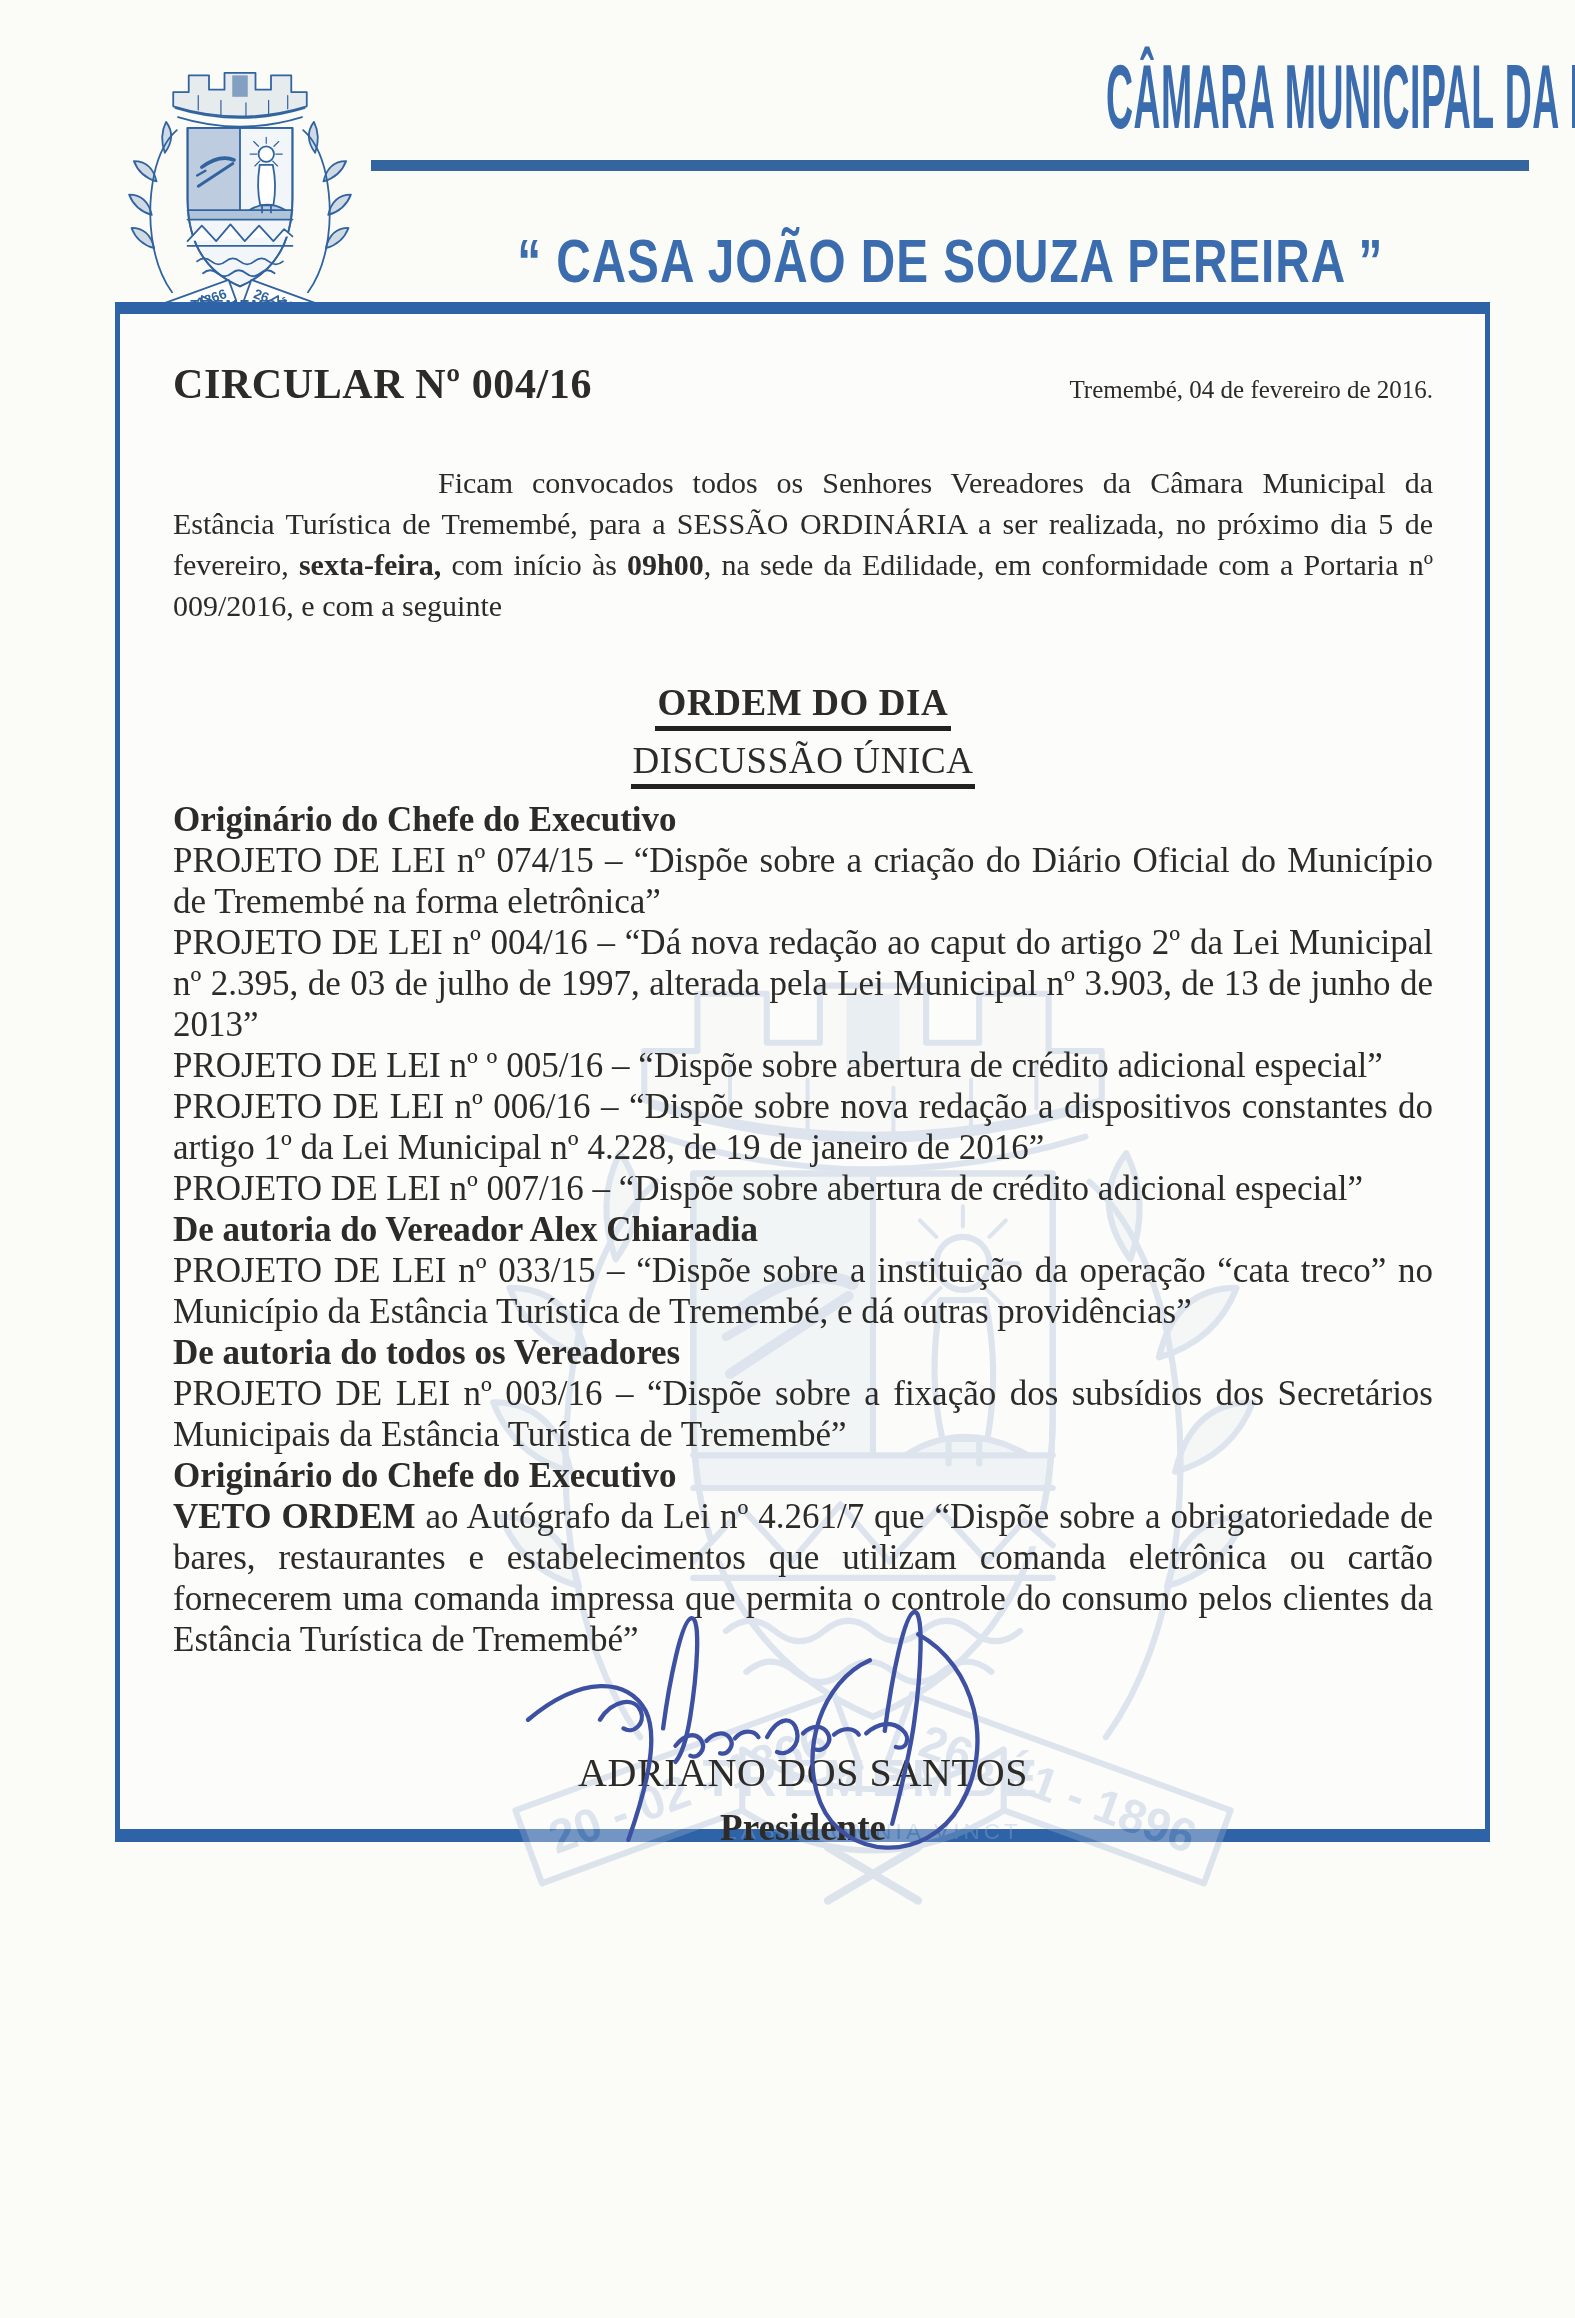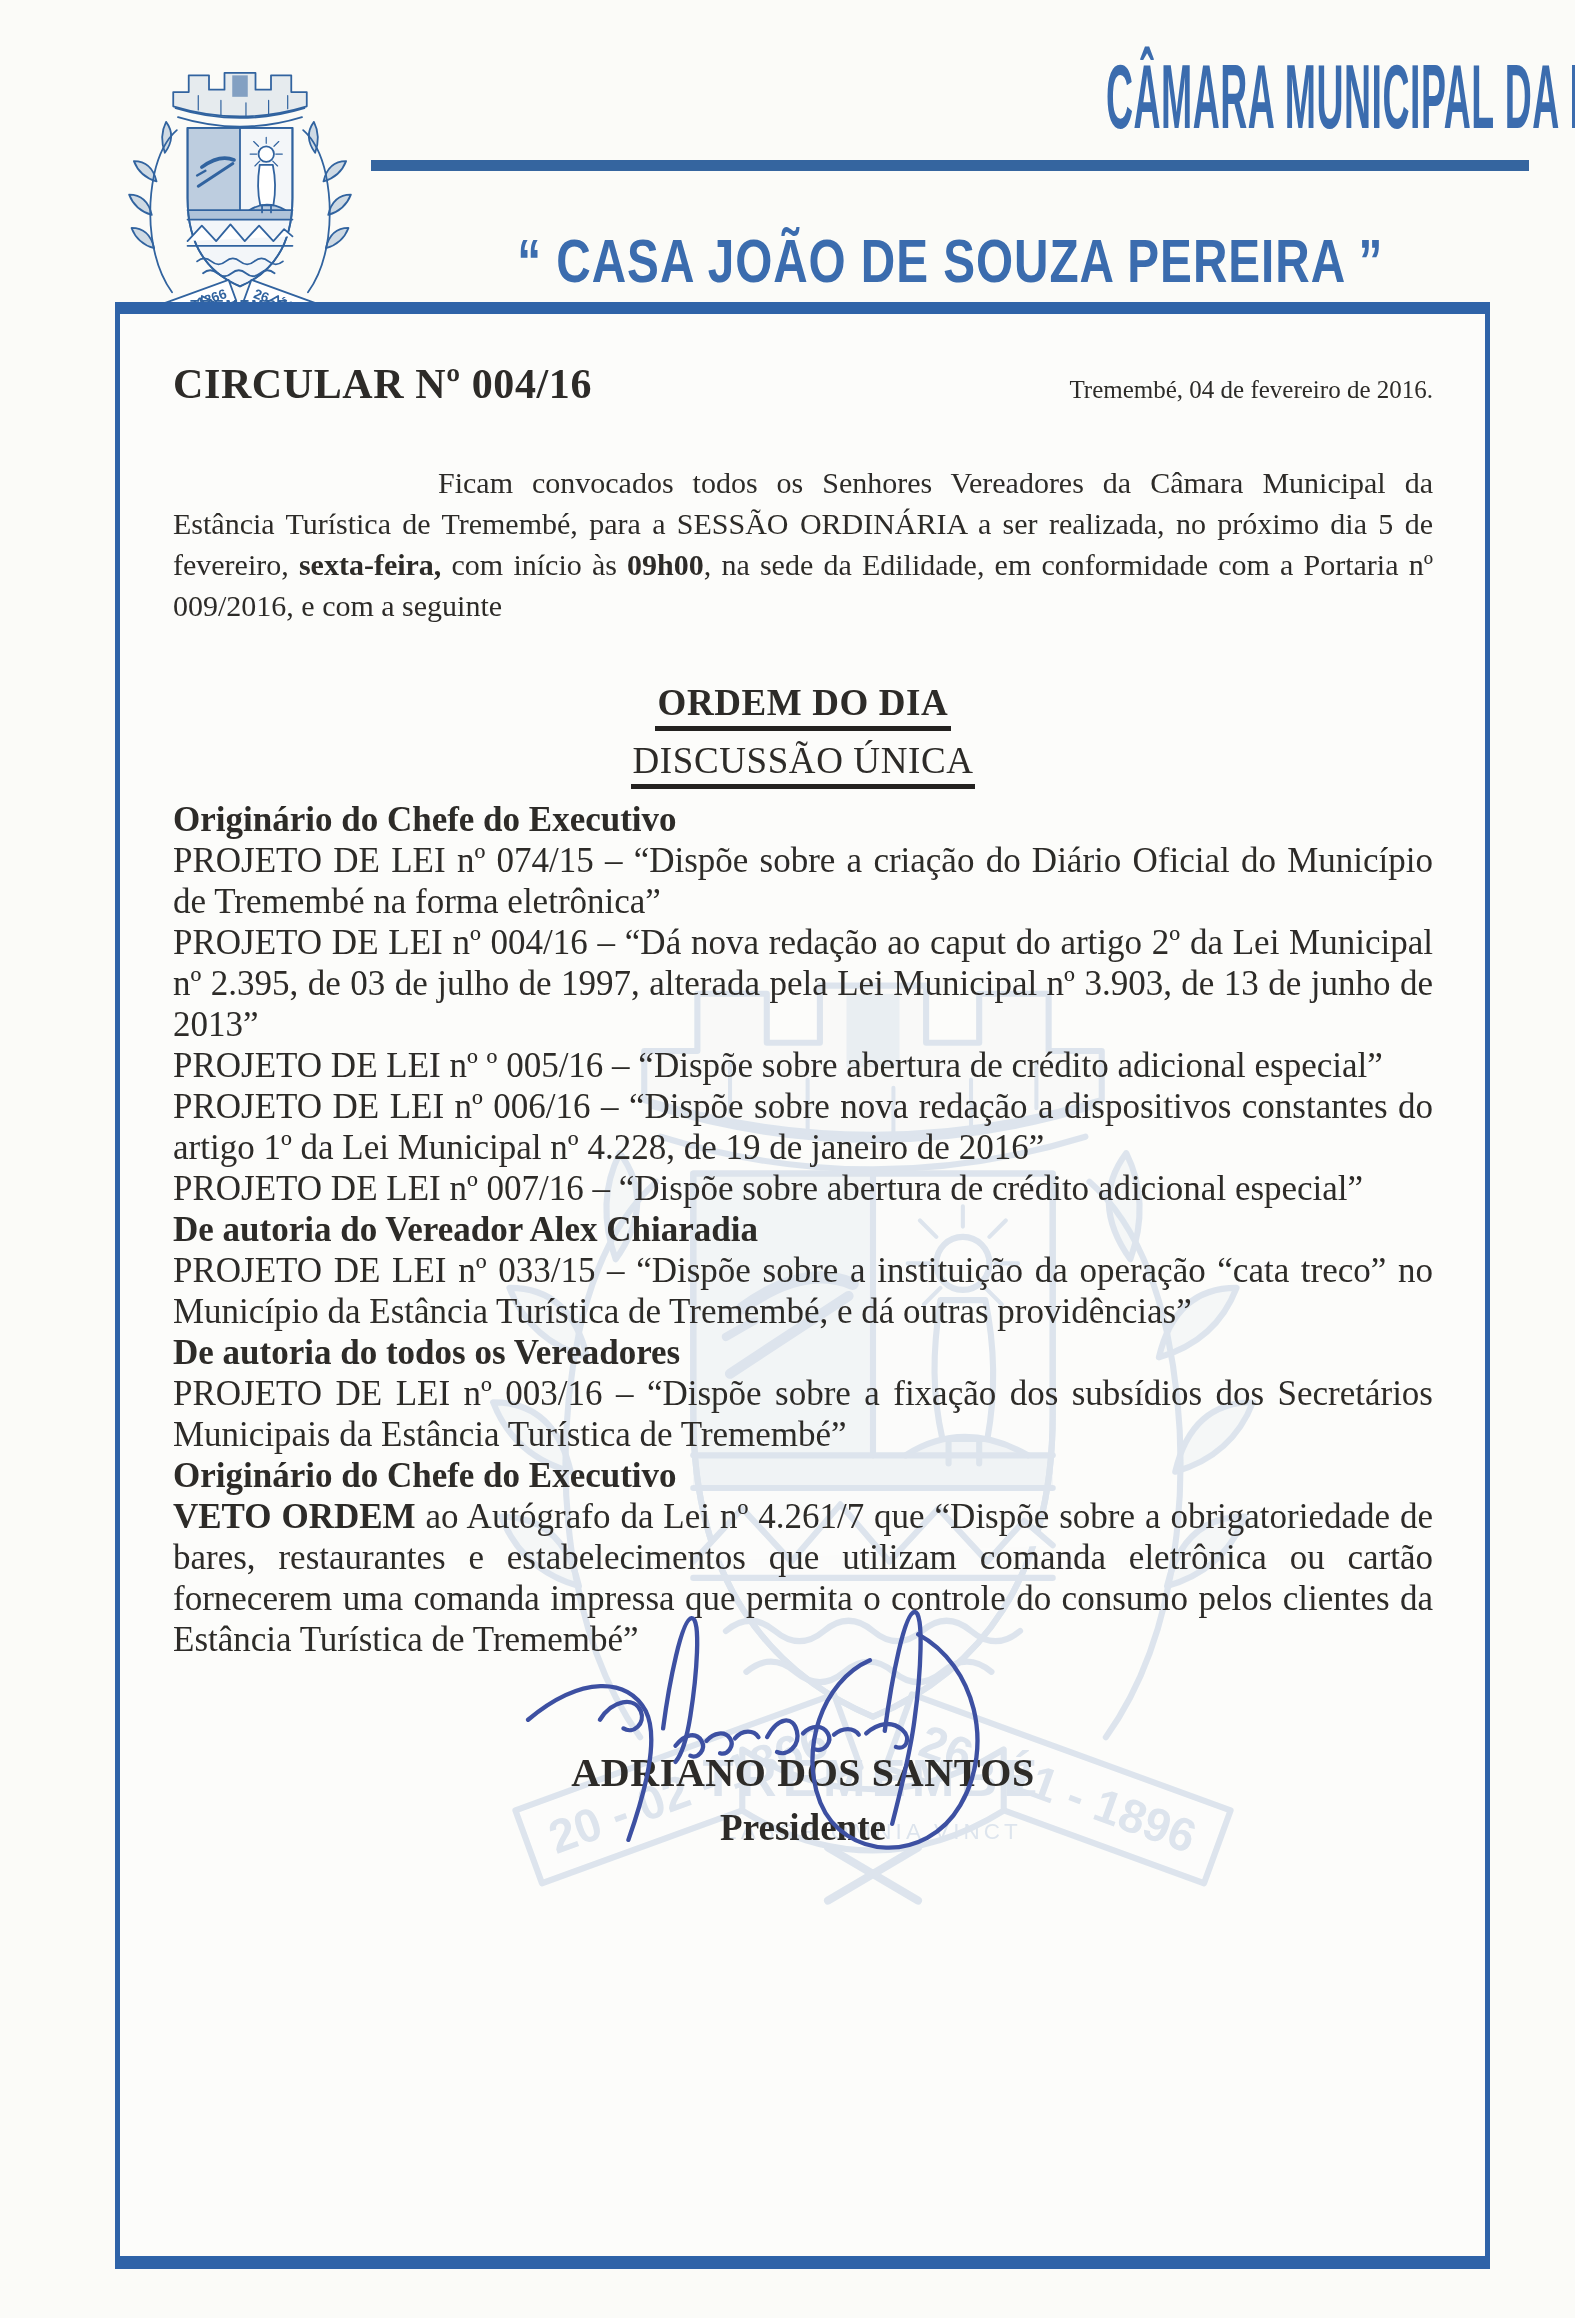--- a/index.html
+++ b/index.html
@@ -12,21 +12,21 @@
   .title-block{position:absolute;left:365px;top:54px;width:1170px;text-align:center;
     color:#3b6cae;font-family:"Liberation Sans",sans-serif;font-weight:bold;}
   .org-line{display:block;white-space:nowrap;line-height:1;}
   .org-inner{display:inline-block;font-size:85px;letter-spacing:1.2px;
     transform:scale(.44,1.06);transform-origin:50% 50%;white-space:nowrap;}
   .title-underline{display:block;height:10.5px;background:#35659f;margin:21px 6.2px 0 6.2px;}
   .sub-line{display:block;white-space:nowrap;margin-top:59px;line-height:1;}
   .sub-inner{display:inline-block;font-size:62px;letter-spacing:1.2px;
     transform:scale(.77,1);transform-origin:50% 50%;white-space:nowrap;}
   
-  .frame{position:absolute;left:115px;top:302px;width:1375px;height:1967px;
+  .frame{position:absolute;left:115px;top:302px;width:1375px;height:1540px;
     box-sizing:border-box;border:solid #2f63a8;border-width:12.4px 5.6px 13.6px 5.6px;background:#fcfcfa;}
   .watermark{position:absolute;left:307px;top:545px;width:892px;height:1062px;
     color:#9db4d2;opacity:.32;z-index:1;pointer-events:none;}
   .content{position:absolute;left:0;top:0;right:0;bottom:0;padding:37px 52px 0 53px;z-index:2;}
   
   .circ-row{display:flex;justify-content:space-between;align-items:baseline;margin-top:8.7px;}
   .circ-num{font-size:42px;font-weight:bold;letter-spacing:0.6px;white-space:nowrap;}
   .date-line{font-size:25px;white-space:nowrap;}
   .intro{margin:54px 0 0 0;font-size:30px;line-height:41px;text-align:justify;text-indent:265px;}
   .agenda-title-wrap{text-align:center;margin-top:58px;line-height:1;}
@@ -34,21 +34,21 @@
     border-bottom:5px solid #242220;padding:0 2.5px 5px 2.5px;}
   #agenda-list{margin-top:11px;}
   .ag{margin:0;font-size:35px;line-height:41px;text-align:justify;}
   .ag.hd{font-weight:bold;text-align:left;}
   .ag.hdu{font-weight:normal;text-align:center;line-height:1;margin:3.7px 0 10px 0;}
   .ag.hdu .u{display:inline-block;border-bottom:5px solid #242220;padding:0 1.2px 5px 1.2px;font-size:37px;letter-spacing:0.6px;}
   
   .sig-block{position:relative;margin-top:93px;text-align:center;}
   .sig-ink{position:absolute;left:50%;top:-193px;margin-left:-296px;width:545px;height:322px;
     color:#3d50a2;pointer-events:none;}
-  .sig-name{font-size:40px;font-weight:bold;letter-spacing:0.6px;line-height:1;}
+  .sig-name{font-size:40px;font-weight:normal;letter-spacing:0.6px;line-height:1;}
   .sig-role{font-size:37px;font-weight:bold;margin-top:16px;line-height:1;}
   svg text{stroke:none;}
 </style>
 </head>
 <body>
 
 <svg width="0" height="0" style="position:absolute" aria-hidden="true">
   <defs>
     <g id="coat" fill="none" stroke="currentColor" stroke-width="3" stroke-linejoin="round" stroke-linecap="round">
 

